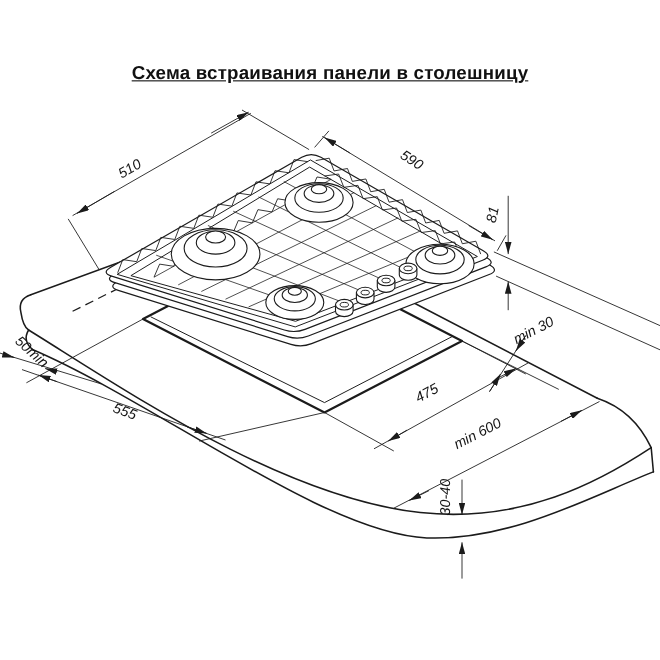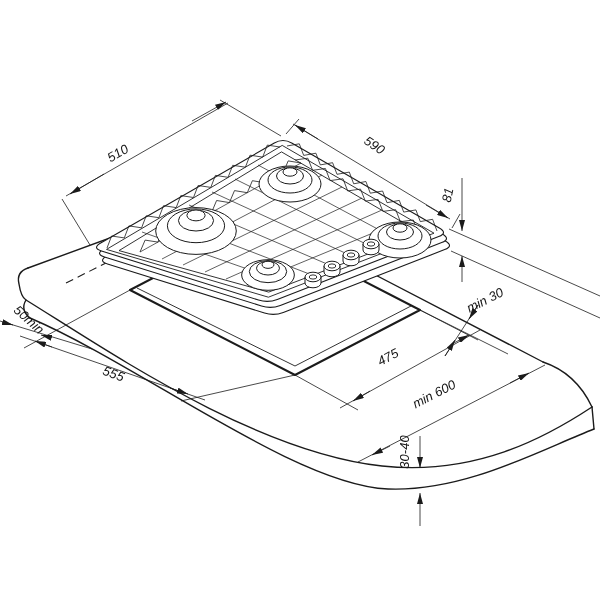--- a/index.html
+++ b/index.html
@@ -20,20 +20,21 @@
   .bw{fill:#ffffff;stroke:#1b1b1b;stroke-width:1;}
   .bn{fill:none;stroke:#1b1b1b;stroke-width:.9;}
   .dm{fill:none;stroke:#1b1b1b;stroke-width:.8;}
   .dimtext{font-family:"Liberation Sans", sans-serif;font-size:13px;font-style:italic;
            fill:#151515;}
 </style>
 </head>
 <body>
 
 <div id="stage">
+  <div id="title">Схема встраивания панели в столешницу</div>
 
   <svg width="600" height="600" viewBox="0 0 600 600">
     <defs>
       <marker id="arr" markerWidth="12" markerHeight="6" refX="11" refY="3" orient="auto" markerUnits="userSpaceOnUse">
         <path d="M0,0 L11,3 L0,6 Z" fill="#1b1b1b"></path>
       </marker>
     </defs>
 
     <g>
       <path class="ct" d="M28,268 L170,216"></path>

